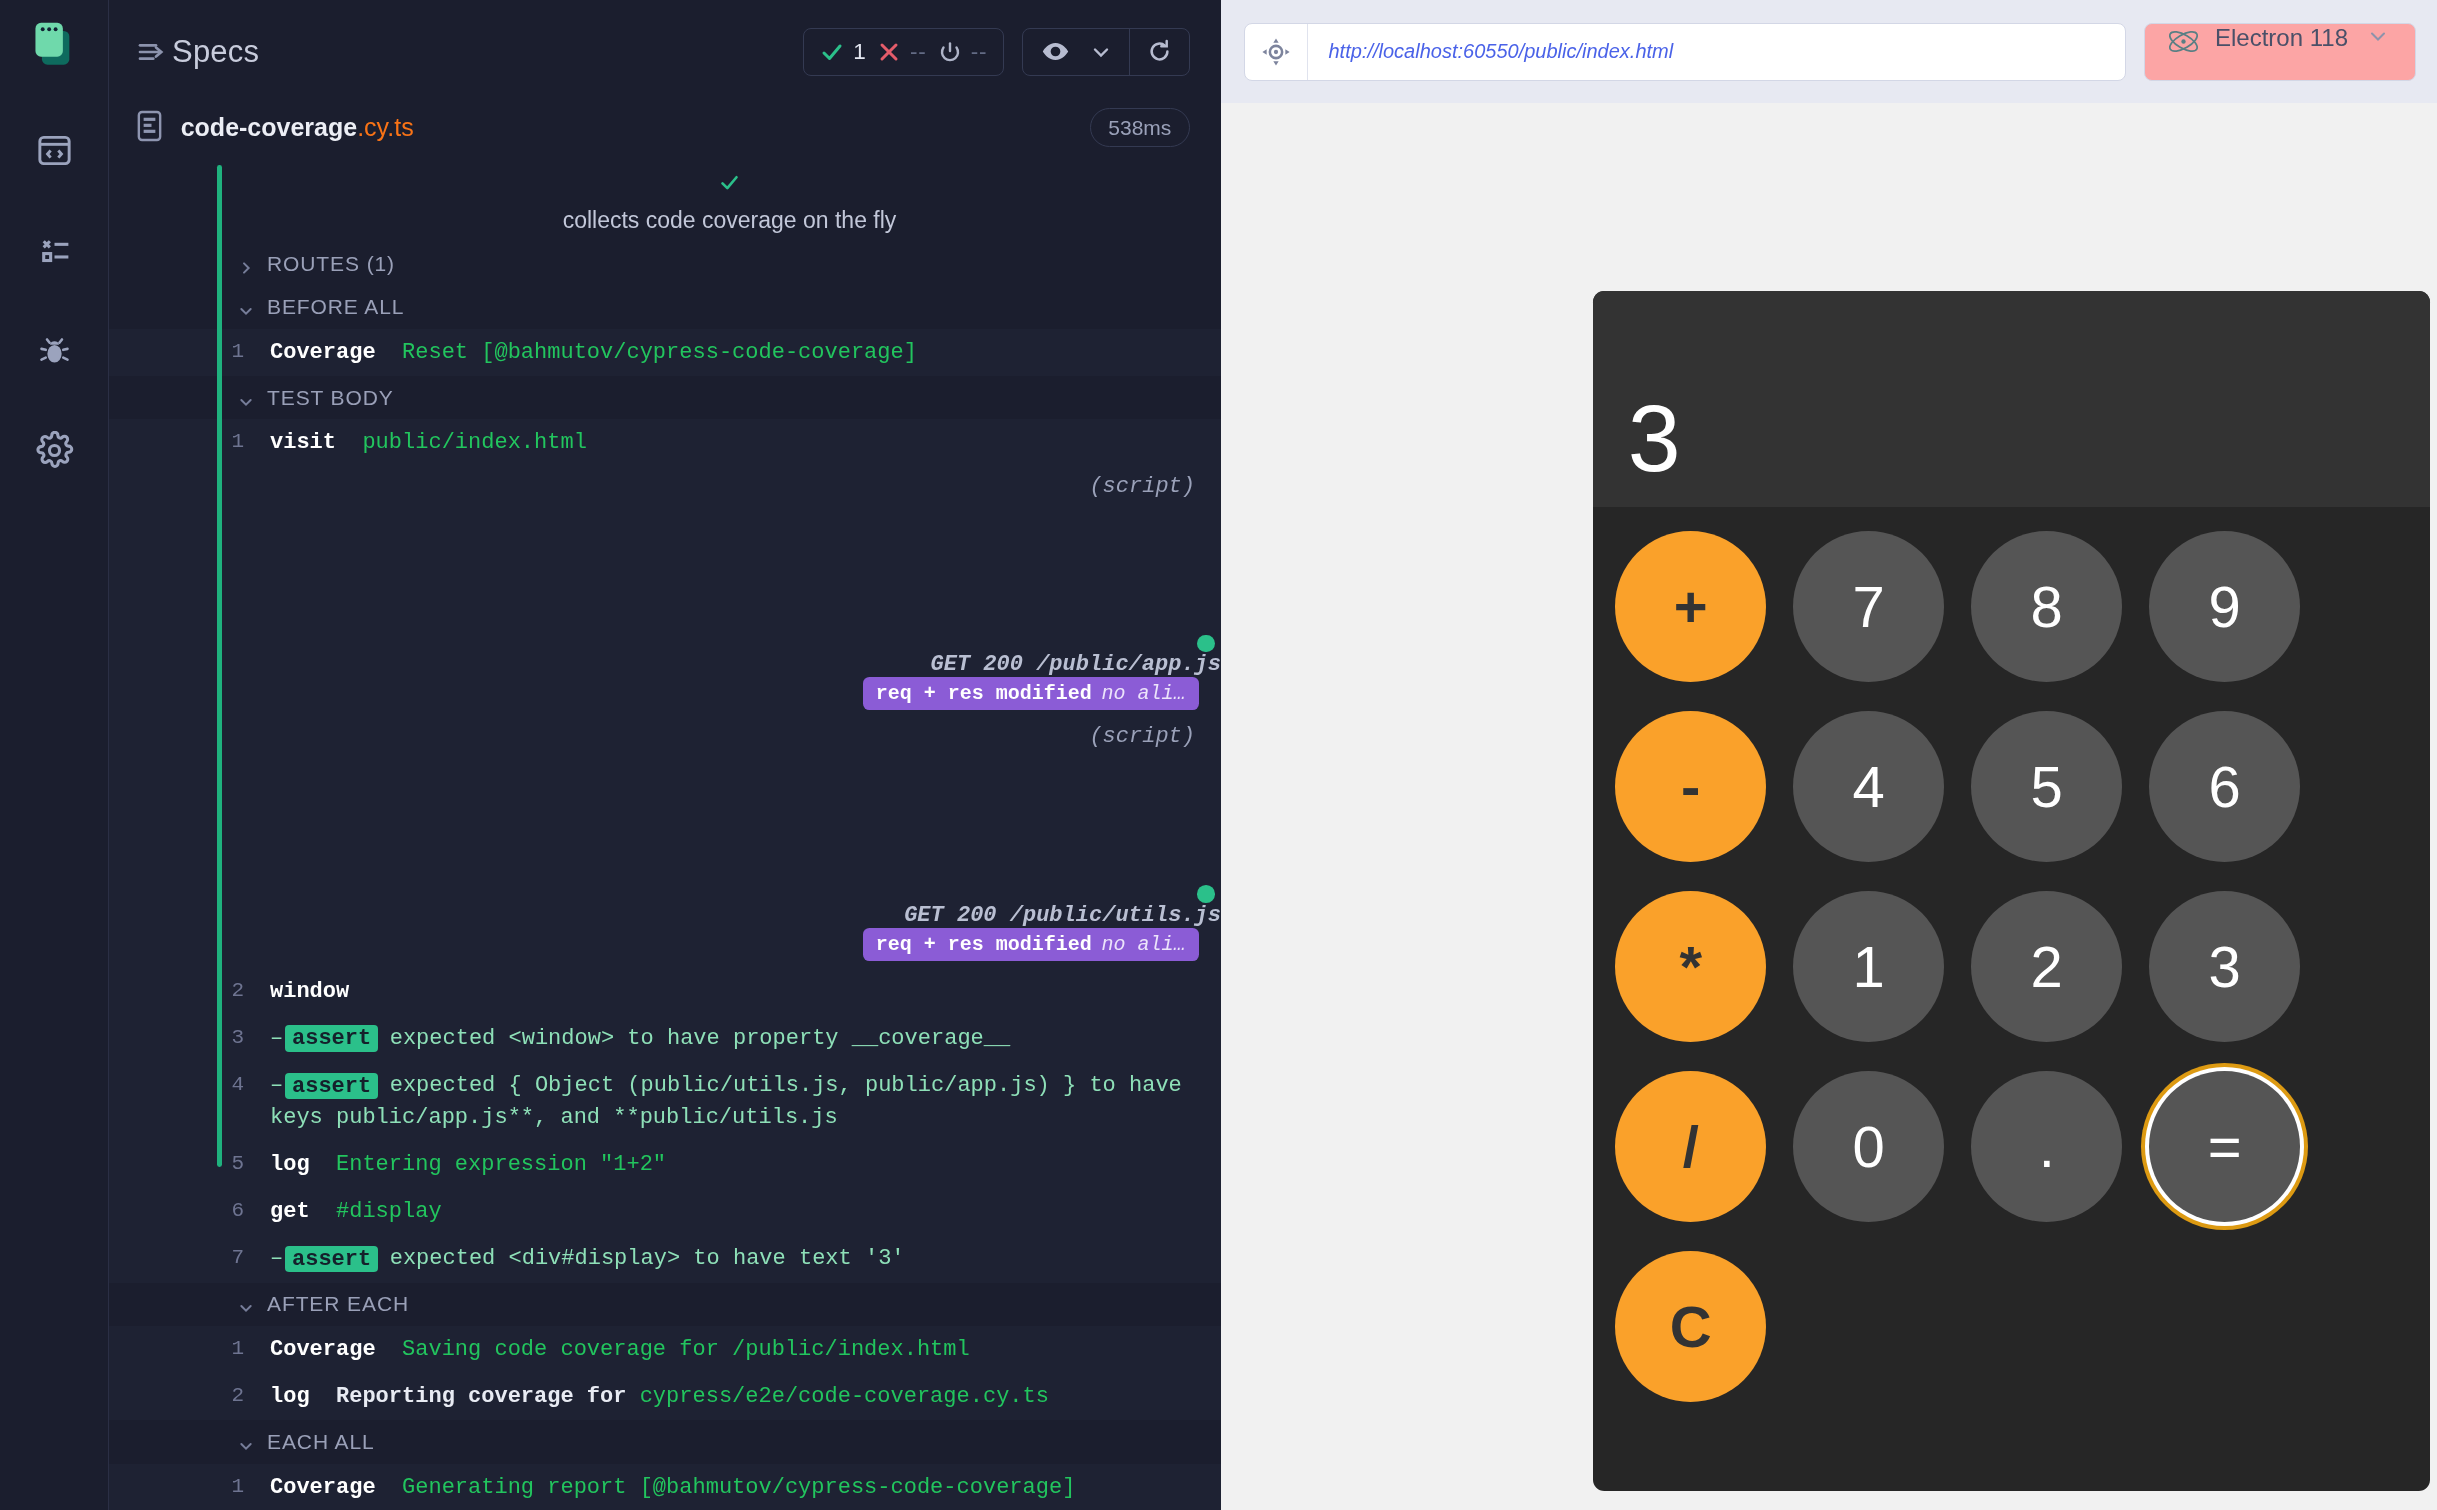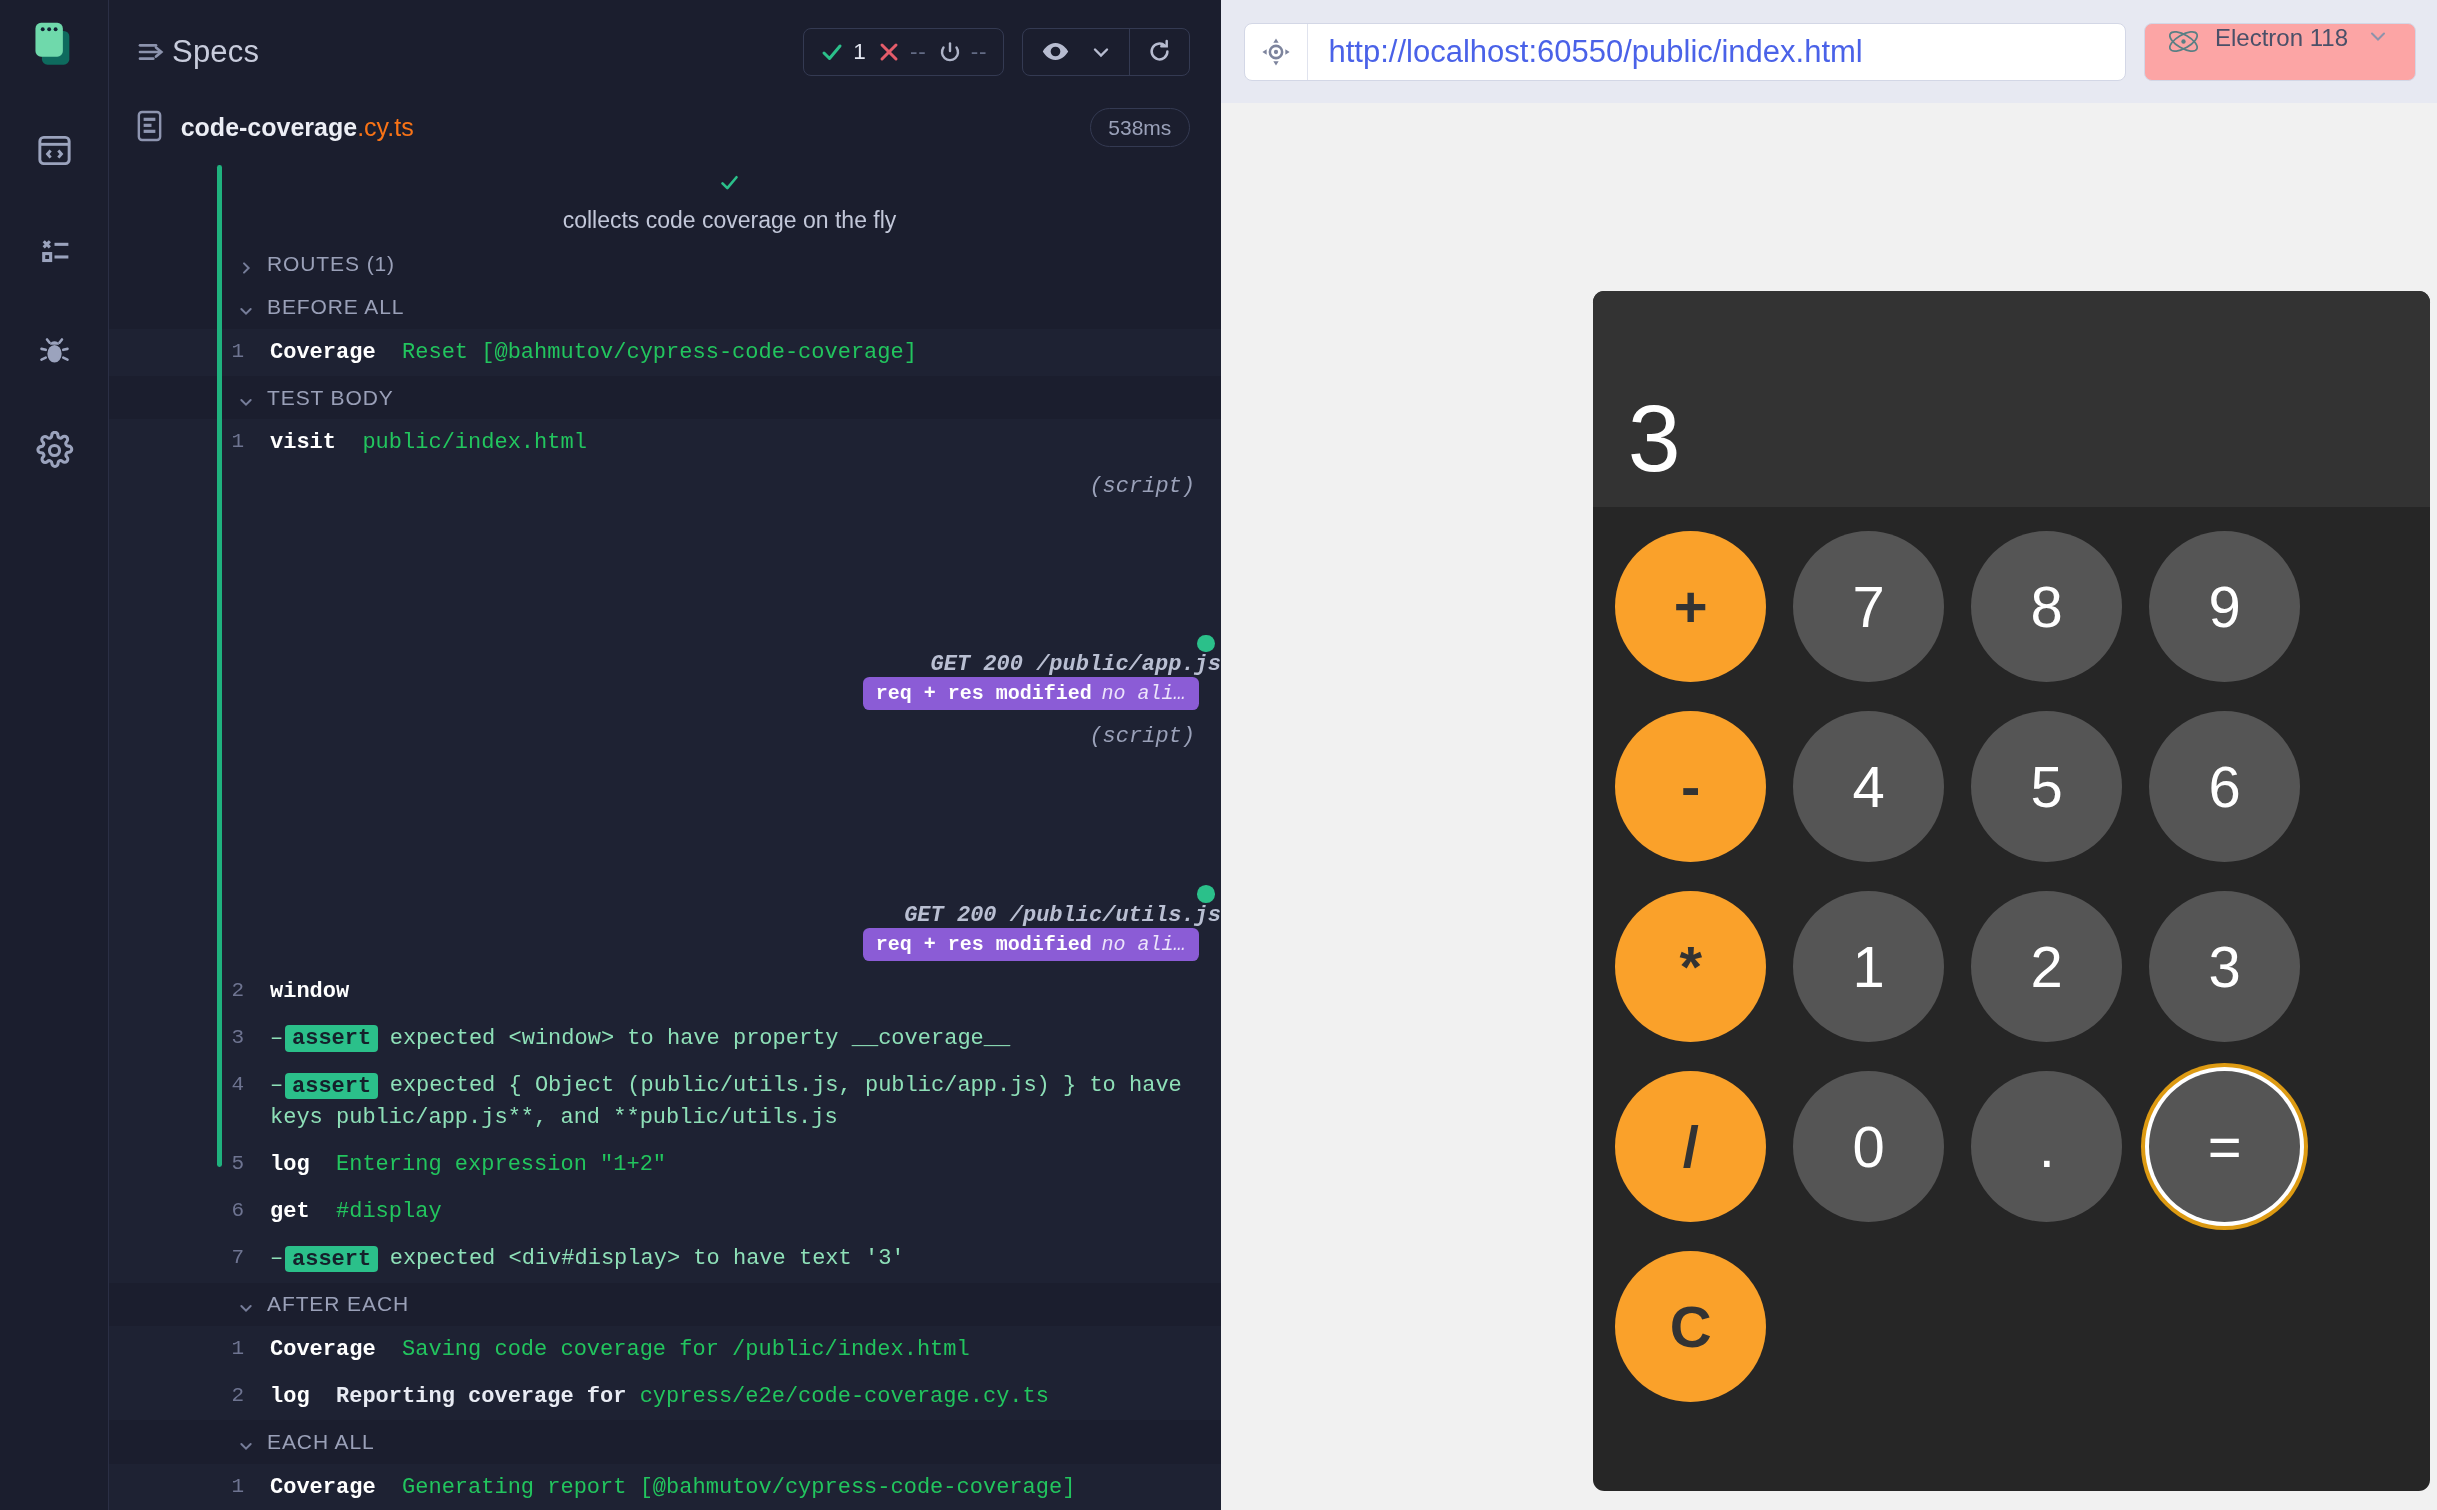--- a/index.html
+++ b/index.html
@@ -152,21 +152,21 @@
   .url-bar {
     flex: 1; height: 58px;
     background: #ffffff; border: 1.6px solid #d3d7e6; border-radius: 8px;
     display: flex; align-items: center;
   }
   .selector-btn {
     width: 63px; height: 100%;
     display: flex; align-items: center; justify-content: center;
     border-right: 1.6px solid #e0e3ee; color: #7d849d;
   }
-  .url-text { padding-left: 21px; font-size: 31px; color: #4a62e8; }
+  .url-text { padding-left: 21px; font-size: 20px; color: #4a62e8; font-style: italic; }
   .browser-pill {
     height: 58px; min-width: 272px;
     background: #fca5a5; border: 1.6px solid #d3d7e6; border-radius: 8px;
     display: flex; align-items: flex-start; gap: 14.5px;
     padding: 0 21px;
   }
   .browser-name { font-size: 24px; color: #4a5068; }
   .browser-chev { color: #8d93ab; display: flex; margin-left: 3.2px; }
 
   .aut-body { flex: 1; background: #f1f1f1; position: relative; }

